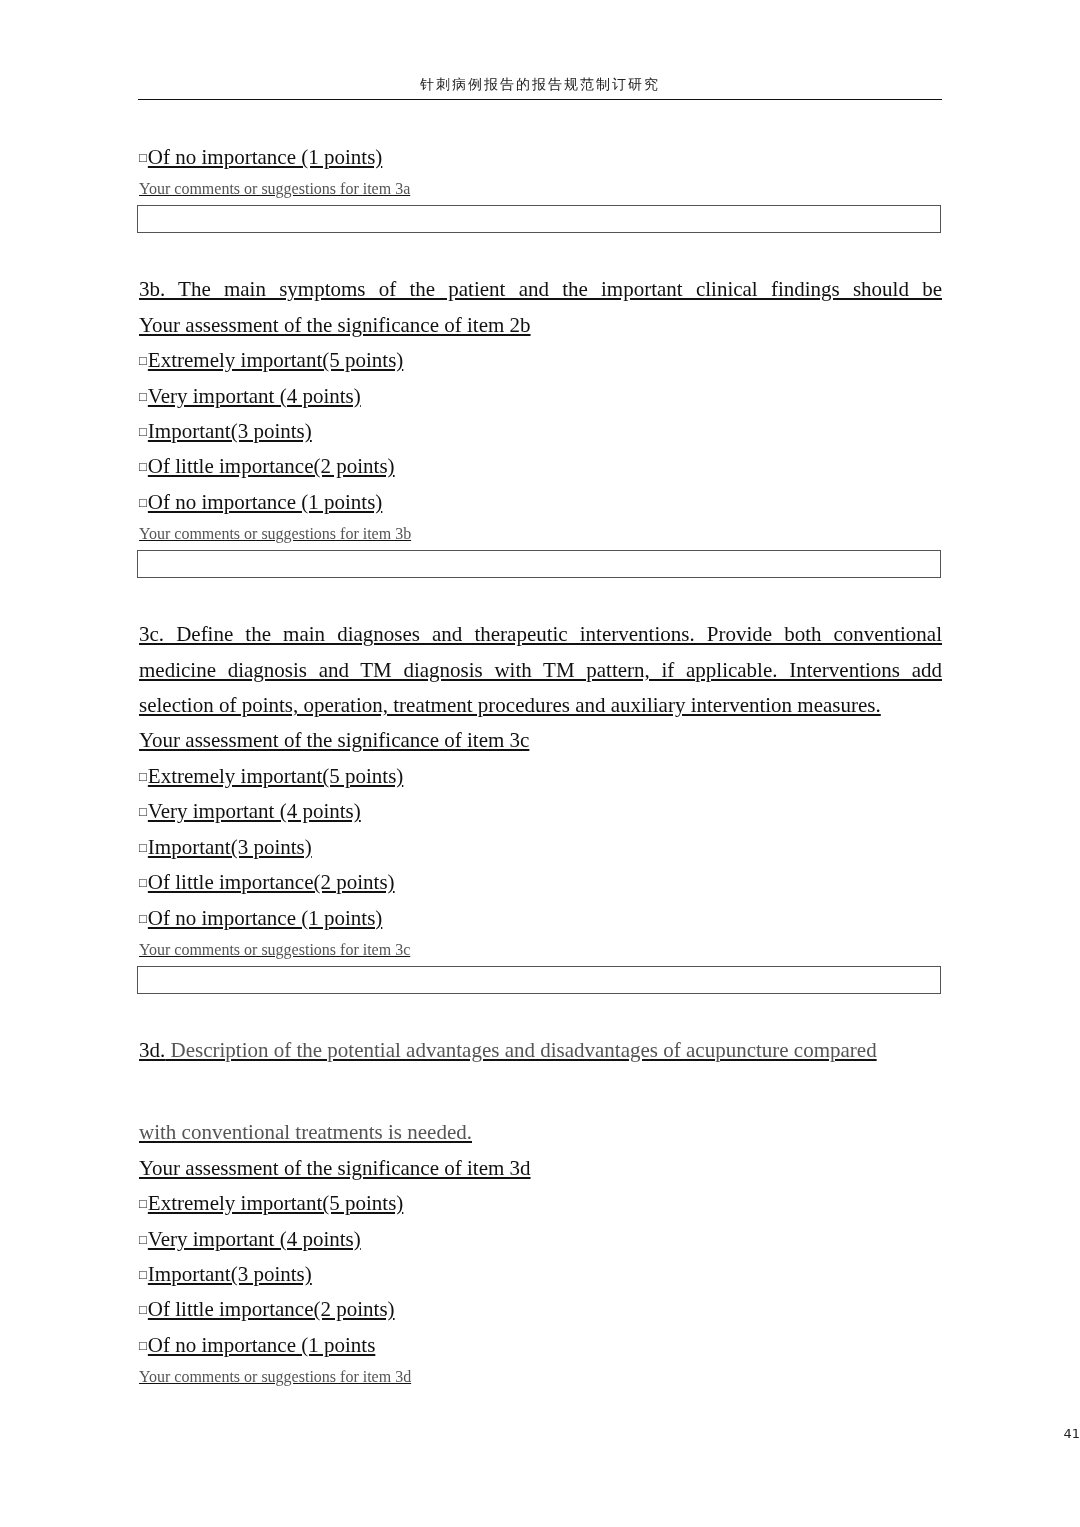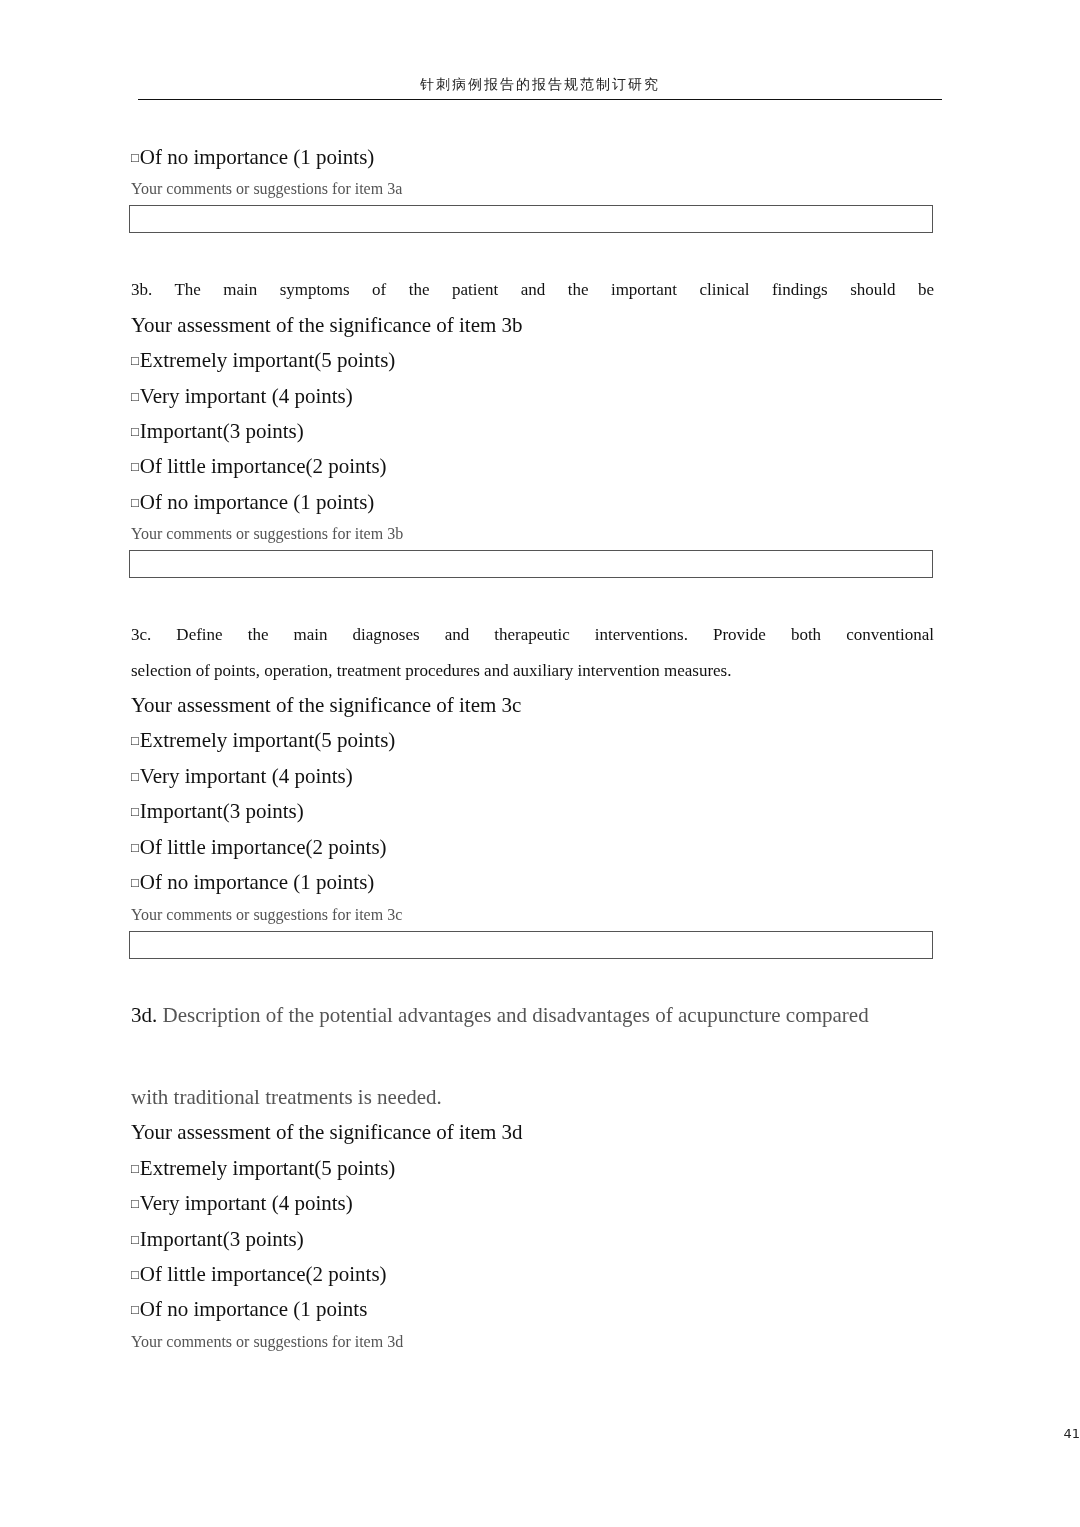--- a/index.html
+++ b/index.html
@@ -34,23 +34,24 @@
     .header-rule {
       position: absolute;
       left: 138px;
       width: 804px;
       top: 99px;
       height: 0;
       border-top: 1.5px solid #111;
     }
     .content {
       position: absolute;
-      left: 131px;
+      left: 139px;
       top: 140px;
       width: 803px;
+      text-decoration: underline;
     }
     .line {
       font-size: 21px;
       line-height: 35.4px;
       white-space: nowrap;
     }
     .comment-label {
       font-size: 16px;
       line-height: 28px;
       color: #555555;
@@ -62,21 +63,21 @@
       height: 28px;
       border: 1px solid #555;
       box-sizing: border-box;
       background: #fff;
       margin-top: 2px;
     }
     .gap {
       height: 39px;
     }
     .justify {
-      font-size: 17px;
+      font-size: 21px;
       line-height: 35.4px;
       text-align: justify;
       text-align-last: justify;
       white-space: normal;
     }
     .justify.last {
       text-align-last: left;
     }
     .gray {
       color: #555555;
@@ -112,50 +113,51 @@
     <div class="line">
       <span class="checkbox">□</span><span>Of no importance (1 points)</span>
     </div>
     <div class="comment-label">Your comments or suggestions for item 3a</div>
     <div class="comment-box"></div>
 
     <div class="gap"></div>
 
     <section>
       <div class="justify">3b. The main symptoms of the patient and the important clinical findings should be</div>
-      <div class="line">Your assessment of the significance of item 3b</div>
+      <div class="line">Your assessment of the significance of item 2b</div>
       <div class="line"><span class="checkbox">□</span><span>Extremely important(5 points)</span></div>
       <div class="line"><span class="checkbox">□</span><span>Very important (4 points)</span></div>
       <div class="line"><span class="checkbox">□</span><span>Important(3 points)</span></div>
       <div class="line"><span class="checkbox">□</span><span>Of little importance(2 points)</span></div>
       <div class="line"><span class="checkbox">□</span><span>Of no importance (1 points)</span></div>
       <div class="comment-label">Your comments or suggestions for item 3b</div>
       <div class="comment-box"></div>
     </section>
 
     <div class="gap"></div>
 
     <section>
       <div class="justify">3c. Define the main diagnoses and therapeutic interventions. Provide both conventional</div>
+      <div class="justify">medicine diagnosis and TM diagnosis with TM pattern, if applicable. Interventions add</div>
       <div class="justify last">selection of points, operation, treatment procedures and auxiliary intervention measures.</div>
       <div class="line">Your assessment of the significance of item 3c</div>
       <div class="line"><span class="checkbox">□</span><span>Extremely important(5 points)</span></div>
       <div class="line"><span class="checkbox">□</span><span>Very important (4 points)</span></div>
       <div class="line"><span class="checkbox">□</span><span>Important(3 points)</span></div>
       <div class="line"><span class="checkbox">□</span><span>Of little importance(2 points)</span></div>
       <div class="line"><span class="checkbox">□</span><span>Of no importance (1 points)</span></div>
       <div class="comment-label">Your comments or suggestions for item 3c</div>
       <div class="comment-box"></div>
     </section>
 
     <div class="gap"></div>
 
     <section>
       <div class="line"><span>3d.</span><span class="gray"> Description of the potential advantages and disadvantages of acupuncture compared</span></div>
-      <div class="line gray">with traditional treatments is needed.</div>
+      <div class="line gray">with conventional treatments is needed.</div>
       <div class="line">Your assessment of the significance of item 3d</div>
       <div class="line"><span class="checkbox">□</span><span>Extremely important(5 points)</span></div>
       <div class="line"><span class="checkbox">□</span><span>Very important (4 points)</span></div>
       <div class="line"><span class="checkbox">□</span><span>Important(3 points)</span></div>
       <div class="line"><span class="checkbox">□</span><span>Of little importance(2 points)</span></div>
       <div class="line"><span class="checkbox">□</span><span>Of no importance (1 points</span></div>
       <div class="comment-label">Your comments or suggestions for item 3d</div>
     </section>
 
   </div>

